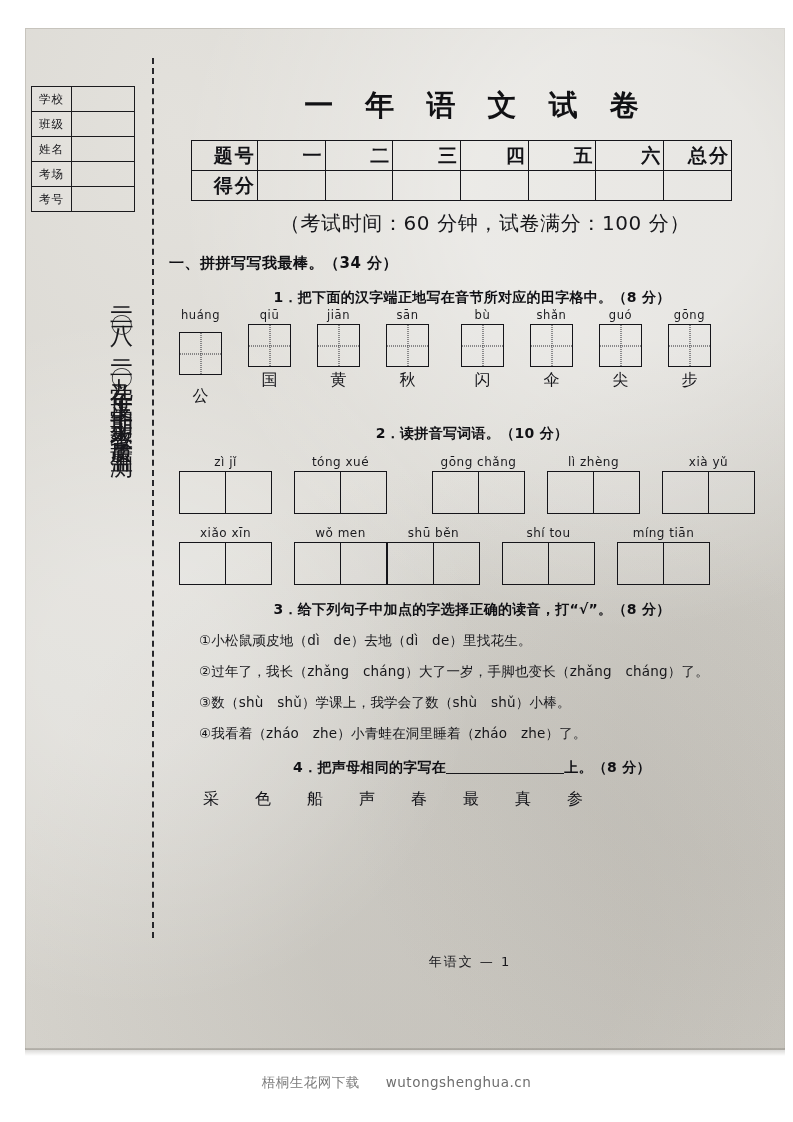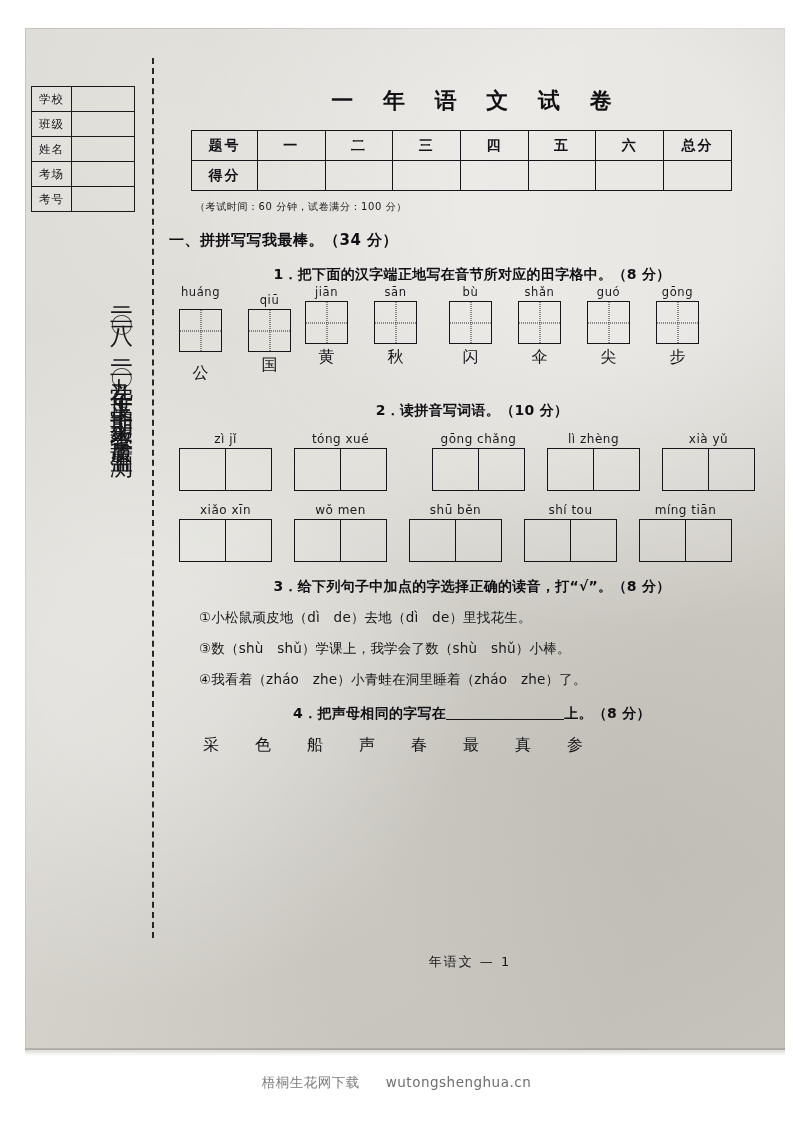--- a/index.html
+++ b/index.html
@@ -55,38 +55,38 @@
     writing-mode:vertical-rl;text-orientation:upright;
     font-size:23px;line-height:1.02;letter-spacing:5.5px;color:#17171b;
     font-family:"DejaVu Serif","Liberation Serif",serif;
     white-space:nowrap;
   }
 
   
   #main{position:absolute;left:140px;top:36px;width:610px;}
 
   #title{
-    text-align:center;font-size:22px;font-weight:bold;letter-spacing:11px;
+    text-align:center;font-size:29px;font-weight:bold;letter-spacing:11px;
     color:#111114;margin:22px 0 14px 14px;
     font-family:"DejaVu Sans","Liberation Sans",sans-serif;
   }
 
   
   #score-table{
     margin:0 0 0 26px;border-collapse:collapse;width:541px;
   }
   #score-table td{
-    border:1.5px solid #15151a;height:27px;font-size:14px;color:#131317;
-    text-align:center;vertical-align:middle;letter-spacing:2px;font-weight:bold;
+    border:1.5px solid #15151a;height:27px;font-size:19px;color:#131317;
+    text-align:right;vertical-align:middle;letter-spacing:2px;font-weight:bold;
   }
   #score-table td.head{width:66px;}
   #score-table td.cell{width:68px;font-weight:normal;}
 
   #exam-meta{
-    text-align:left;font-size:10px;color:#16161a;margin:9px 0 13px 30px;letter-spacing:.6px;
+    text-align:center;font-size:20px;color:#16161a;margin:9px 0 13px 30px;letter-spacing:.6px;
   }
 
   .sec-title{
     font-size:15px;font-weight:bold;color:#101014;margin:17px 0 0 4px;letter-spacing:.5px;
   }
   .q-title{
     font-size:14px;font-weight:bold;color:#101014;margin:16px 0 0 4px;letter-spacing:.3px;text-align:center;
   }
   .q-line{
     font-size:13.5px;color:#16161a;margin:13px 0 0 34px;letter-spacing:.2px;
@@ -199,21 +199,21 @@
     <div class="q-title">1．把下面的汉字端正地写在音节所对应的田字格中。（8 分）</div>
     <div class="tzg-row" id="q1-grid">
         <div class="tzg-cellwrap" style="margin-right: 26px; gap: 8px;">
           <div class="py">huáng</div>
           <div class="tzg one">
             <span class="vline"></span>
             <span class="hline"></span>
           </div>
           <div class="hz">公</div>
         </div>
-        <div class="tzg-cellwrap" style="margin-right: 14px; justify-content: center;">
+        <div class="tzg-cellwrap" style="margin-right: 26px;">
           <div class="py">qiū</div>
           <div class="tzg one">
             <span class="vline"></span>
             <span class="hline"></span>
           </div>
           <div class="hz">国</div>
         </div>
         <div class="tzg-cellwrap" style="margin-right: 26px;">
           <div class="py">jiān</div>
           <div class="tzg one">
@@ -303,21 +303,21 @@
         </div>
       </div>
     <div class="tzg-row" id="q2-row2" style="margin-top:10px;">
         <div class="tzg-cellwrap" style="margin-right: 22px;">
           <div class="py2">xiǎo xīn</div>
           <div class="tzg2">
             <span class="half"><span class="vline"></span><span class="hline"></span></span>
             <span class="half"><span class="vline"></span><span class="hline"></span></span>
           </div>
         </div>
-        <div class="tzg-cellwrap" style="margin-right: 22px;">
+        <div class="tzg-cellwrap" style="">
           <div class="py2">wǒ  men</div>
           <div class="tzg2">
             <span class="half"><span class="vline"></span><span class="hline"></span></span>
             <span class="half"><span class="vline"></span><span class="hline"></span></span>
           </div>
         </div>
         <div class="tzg-cellwrap" style="margin-right: 22px;">
           <div class="py2">shū běn</div>
           <div class="tzg2">
             <span class="half"><span class="vline"></span><span class="hline"></span></span>
@@ -336,20 +336,21 @@
           <div class="tzg2">
             <span class="half"><span class="vline"></span><span class="hline"></span></span>
             <span class="half"><span class="vline"></span><span class="hline"></span></span>
           </div>
         </div>
       </div>
 
     <div class="q-title">3．给下列句子中加点的字选择正确的读音，打“√”。（8 分）</div>
     <div id="q3-items">
         <div class="q-line">①小松鼠顽皮地（dì　de）去地（dì　de）里找花生。</div>
+        <div class="q-line">②过年了，我长（zhǎng　cháng）大了一岁，手脚也变长（zhǎng　cháng）了。</div>
         <div class="q-line">③数（shù　shǔ）学课上，我学会了数（shù　shǔ）小棒。</div>
         <div class="q-line">④我看着（zháo　zhe）小青蛙在洞里睡着（zháo　zhe）了。</div>
       </div>
 
     <div class="q-title">
       <span>4．把声母相同的字写在</span><span class="blank-line"></span><span>上。（8 分）</span>
     </div>
     <div class="char-row" id="q4-chars">采色船声春最真参</div>
 
   </div>

